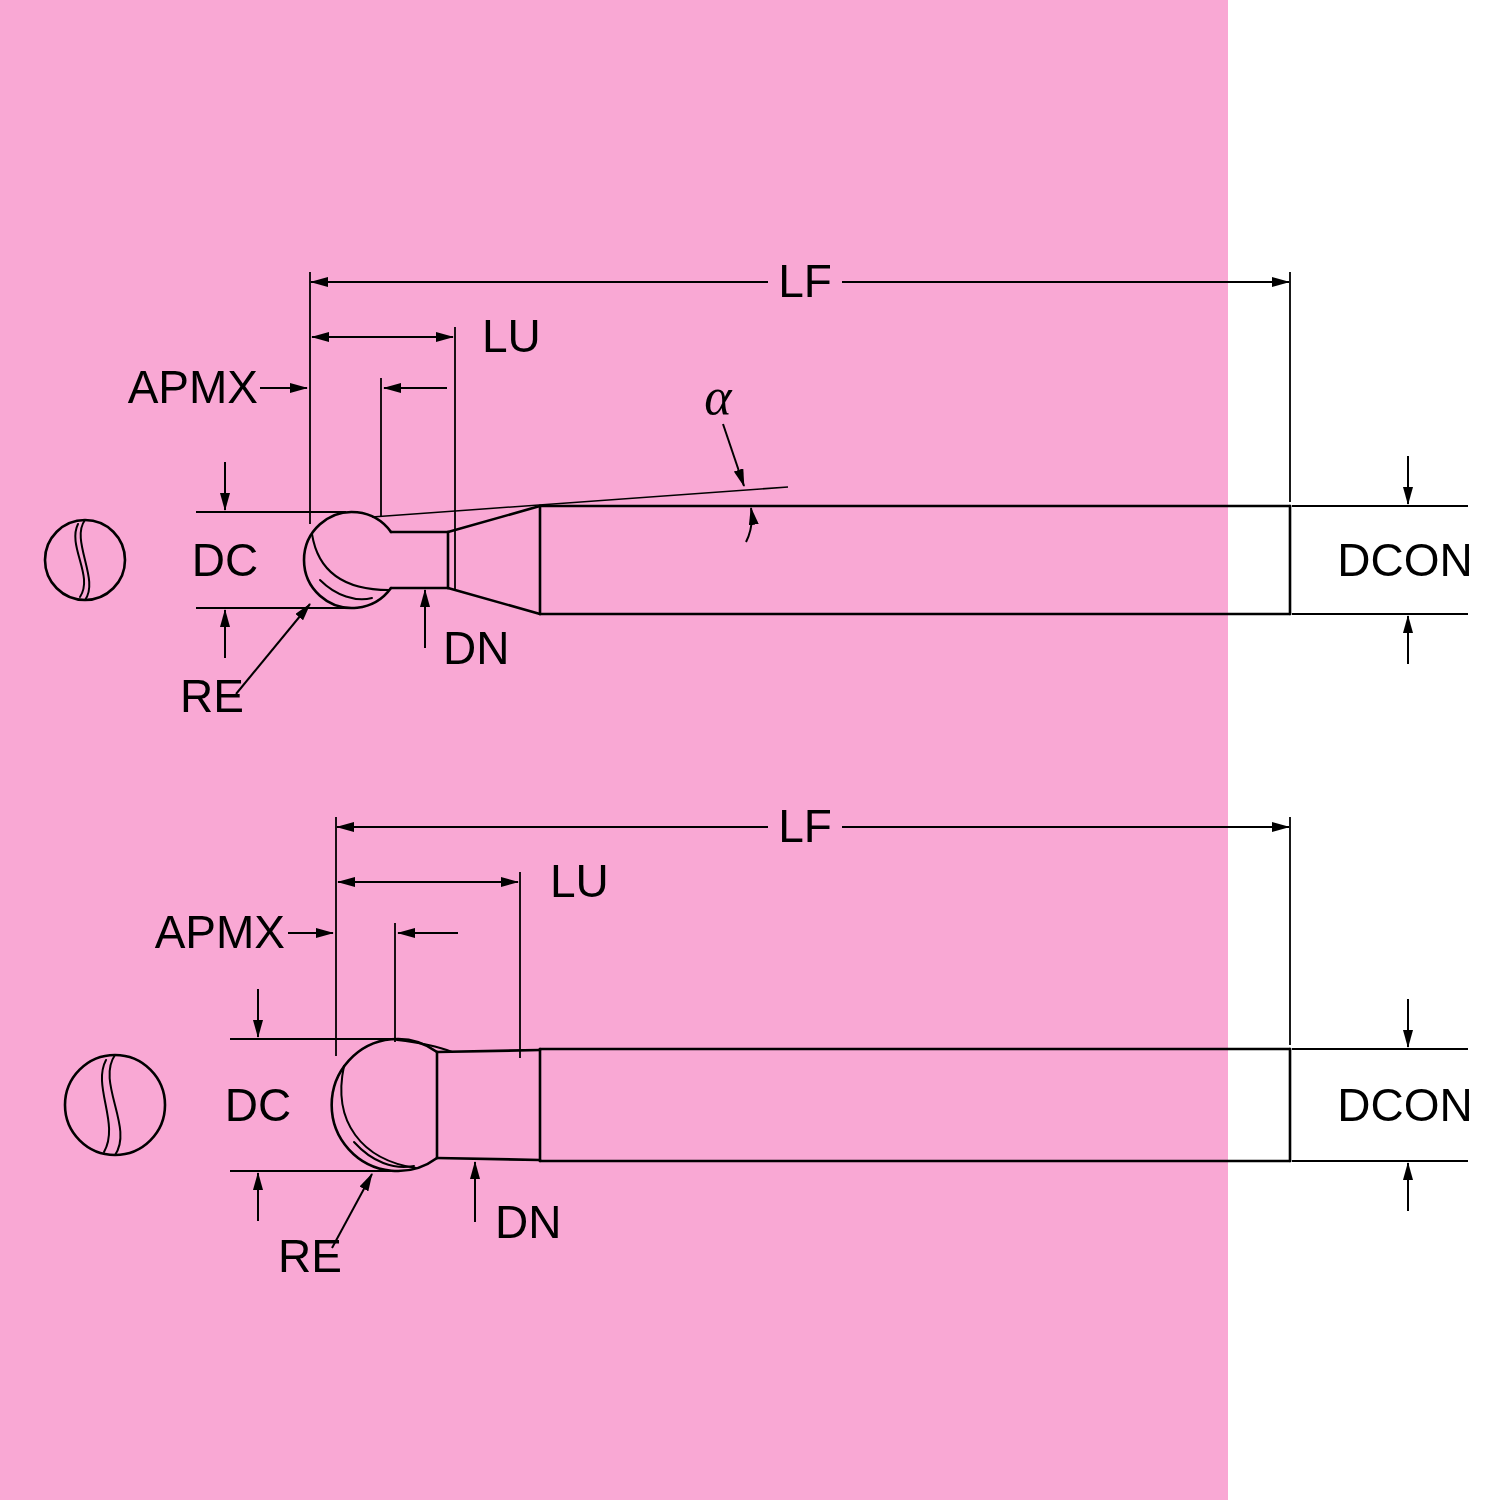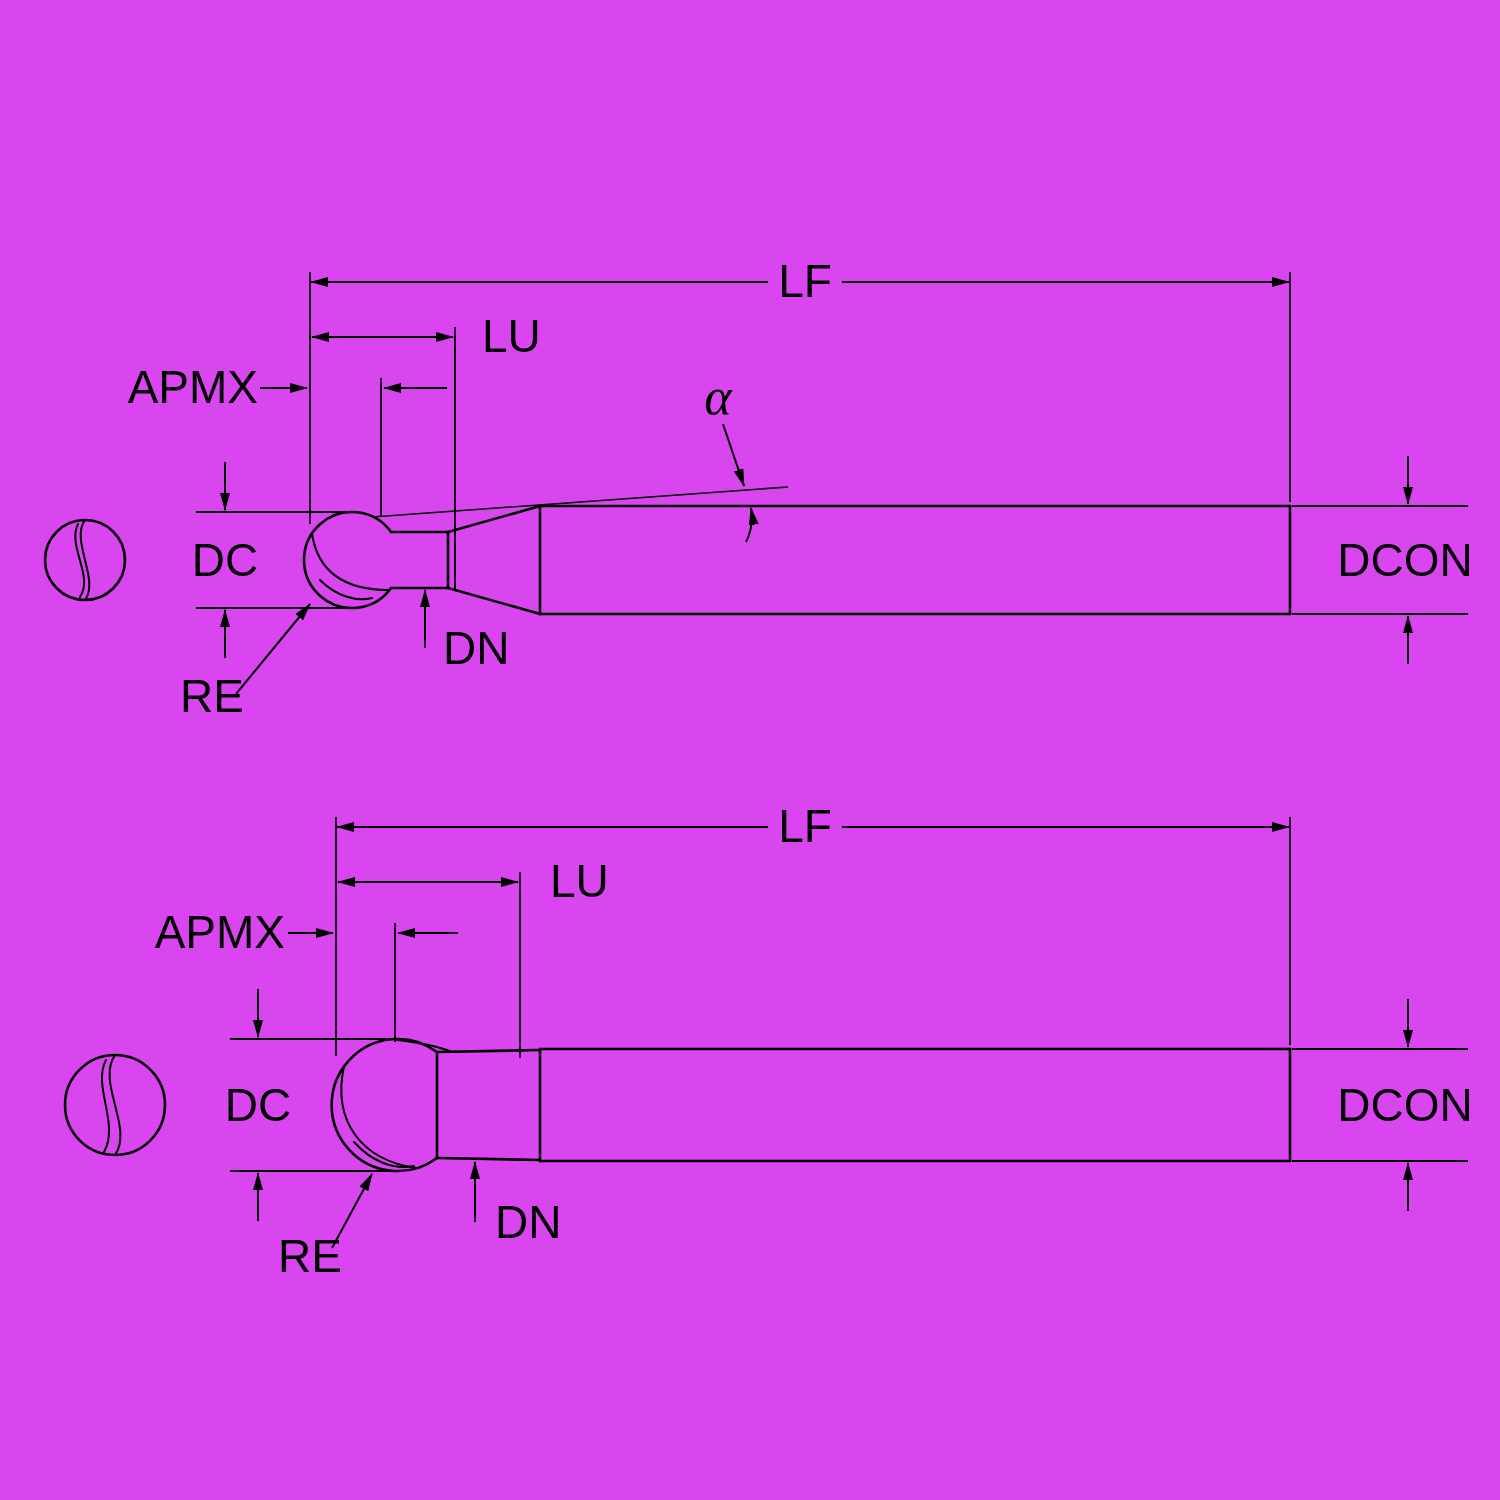--- a/index.html
+++ b/index.html
@@ -1,16 +1,16 @@
 <!DOCTYPE html>
 <html><head>
 <meta charset="utf-8">
 <style>
   html,body{margin:0;padding:0;background:#fff;}
-  .canvas{width:1500px;height:1500px;background:#d946ef;position:relative;font-family:"Liberation Sans",sans-serif;}
+  .canvas{width:1228px;height:1500px;background:#f9a8d4;position:relative;font-family:"Liberation Sans",sans-serif;}
   svg{display:block;}
   .outline{stroke:#000;stroke-width:2.6;fill:none;stroke-linecap:round;stroke-linejoin:round;}
   .flute{stroke:#000;stroke-width:2;fill:none;stroke-linecap:round;}
   .dim{stroke:#000;stroke-width:2;fill:none;}
   .ext{stroke:#000;stroke-width:1.8;fill:none;}
   .thin{stroke:#000;stroke-width:1.5;fill:none;}
   .lbl{font-family:"Liberation Sans",sans-serif;font-size:46px;fill:#000;}
   .greek{font-family:"Liberation Serif",serif;font-style:italic;font-size:52px;fill:#000;}
 </style>
 </head>

